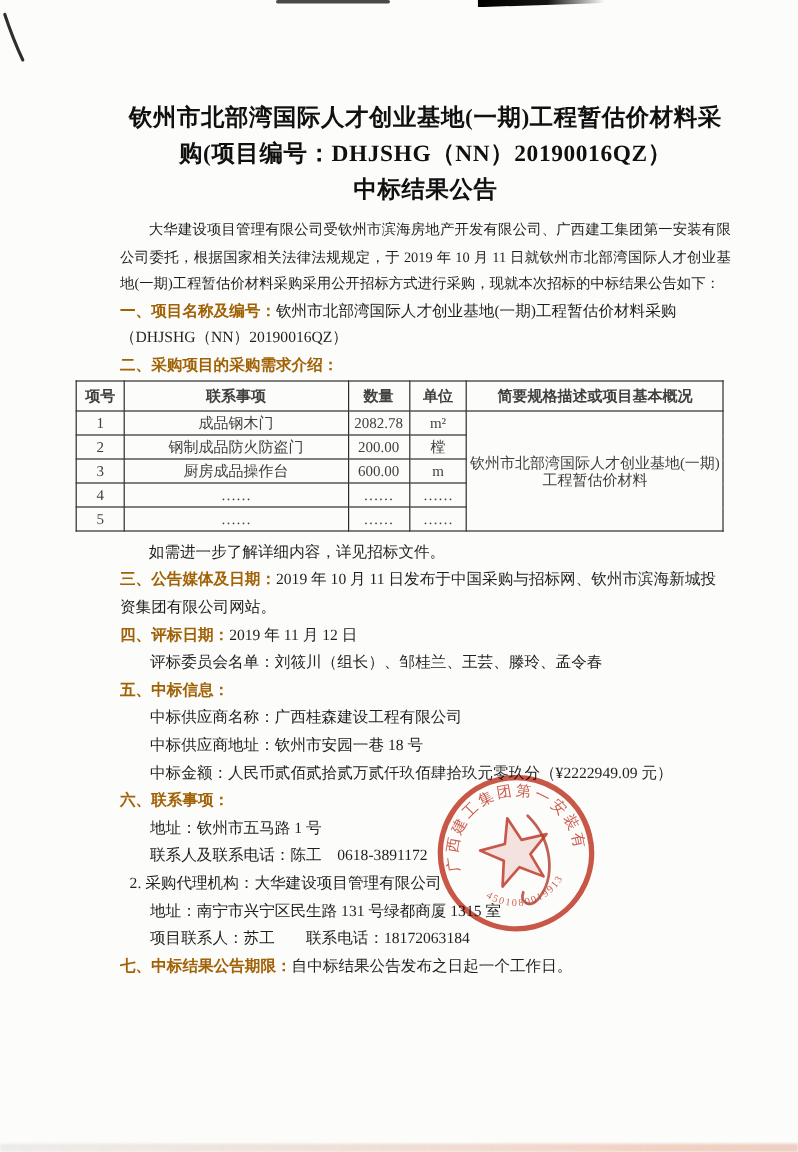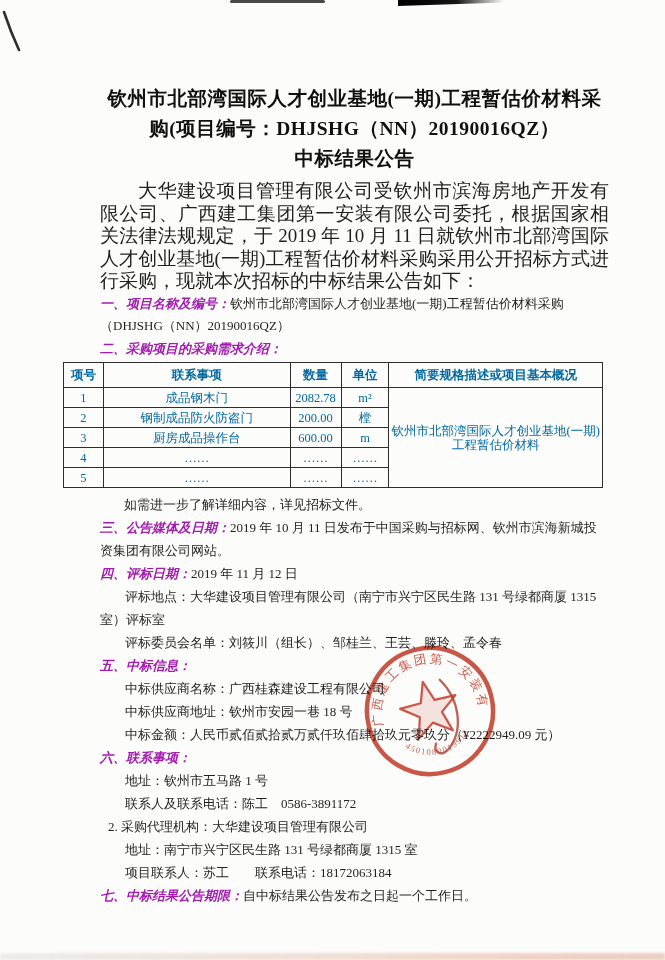--- a/index.html
+++ b/index.html
@@ -13,35 +13,35 @@
     color:#1f1f1f;
   }
   .content{
     position:absolute;left:0;top:0;width:664px;height:960px;
     padding:0 55px 0 100px;box-sizing:border-box;
   }
   
   .title-block{margin-top:84px;text-align:center;font-weight:bold;
     font-size:19.5px;line-height:30px;color:#101010;letter-spacing:.5px;}
   
-  .intro{margin:6px 0 0 0;font-size:19px;line-height:22.5px;text-indent:2em;text-align:justify;}
+  .intro{margin:6px 0 0 0;font-size:12px;line-height:22.5px;text-indent:2em;text-align:justify;}
   p{margin:0;}
   .line{font-size:13px;line-height:23px;}
-  .sec b{font-weight:bold;color:#a21caf;font-style:italic;}
+  .sec b{font-weight:bold;color:#a16207;}
   .s1{line-height:22.5px;}
   .lvl1{padding-left:8px;}
   .lvl2{padding-left:25px;}
   .wrapindent{text-indent:25px;}
   
   table.req{
     border-collapse:collapse;
     margin:2px 0 0 -37px;
     width:540px;
     font-size:12.5px;
-    color:#0369a1;
+    color:#404040;
   }
   table.req td,table.req th{
     border:1.4px solid #2d2d2d;
     text-align:center;
     padding:0 2px;
     font-weight:normal;
     line-height:14px;
   }
   table.req th{height:24px;font-weight:bold;}
   table.req td{height:19px;}
@@ -138,35 +138,34 @@
           </tr>
         </tbody>
     </table>
 
     <p class="note">如需进一步了解详细内容，详见招标文件。</p>
 
     <p class="line sec"><b>三、公告媒体及日期：</b><span>2019 年 10 月 11 日发布于中国采购与招标网、钦州市滨海新城投资集团有限公司网站。</span></p>
 
     <p class="line sec"><b>四、评标日期：</b><span>2019 年 11 月 12 日</span></p>
 
-    <p class="line wrapindent">评标地点：大华建设项目管理有限公司（南宁市兴宁区民生路 131 号绿都商厦 1315 室）评标室</p>
 
     <p class="line lvl2">评标委员会名单：刘筱川（组长）、邹桂兰、王芸、滕玲、孟令春</p>
 
     <p class="line sec"><b>五、中标信息：</b></p>
     <div id="s5-lines">
         <p class="line lvl2">中标供应商名称：广西桂森建设工程有限公司</p>
         <p class="line lvl2">中标供应商地址：钦州市安园一巷 18 号</p>
         <p class="line lvl2">中标金额：人民币贰佰贰拾贰万贰仟玖佰肆拾玖元零玖分（¥2222949.09 元）</p>
       </div>
 
     <p class="line sec"><b>六、联系事项：</b></p>
     <div id="s6-lines">
         <p class="line lvl2">地址：钦州市五马路 1 号</p>
-        <p class="line lvl2">联系人及联系电话：陈工　0586-3891172</p>
+        <p class="line lvl2">联系人及联系电话：陈工　0618-3891172</p>
         <p class="line lvl1">2. 采购代理机构：大华建设项目管理有限公司</p>
         <p class="line lvl2">地址：南宁市兴宁区民生路 131 号绿都商厦 1315 室</p>
         <p class="line lvl2">项目联系人：苏工　　联系电话：18172063184</p>
       </div>
 
     <p class="line sec"><b>七、中标结果公告期限：</b><span>自中标结果公告发布之日起一个工作日。</span></p>
 
   </div>
 
   <svg class="stamp" viewBox="0 0 160 160">

